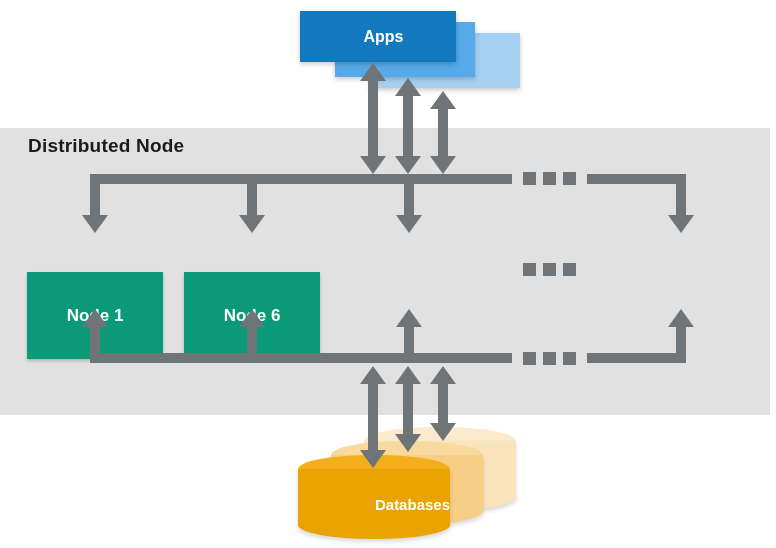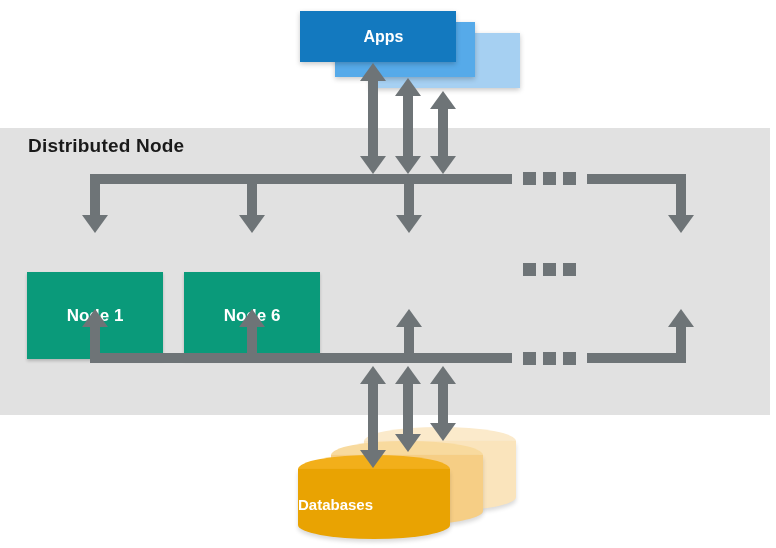--- a/index.html
+++ b/index.html
@@ -48,21 +48,21 @@
     position:absolute;top:252px;width:136px;height:87px;background:var(--node_green);
     display:flex;align-items:center;justify-content:center;color:#fff;
     font-weight:700;font-size:17px;box-shadow:0 2px 3px rgba(0,0,0,.2);margin-top:20px;
   }
   
   .cyl{position:absolute;width:152px;height:84px;}
   .cyl .cap{position:absolute;left:0;top:0;width:152px;height:28px;border-radius:50%;}
   .cyl .body{
     position:absolute;left:0;top:14px;width:152px;height:70px;
     border-radius:0 0 76px 76px / 0 0 14px 14px;
-    display:flex;align-items:center;justify-content:flex-start;
+    display:flex;align-items:center;justify-content:flex-end;
     color:#fff;font-weight:700;font-size:15px;
     box-shadow:0 3px 4px rgba(0,0,0,.15);
   }
   .cyl.back .cap{background:var(--db_back_top);} .cyl.back .body{background:var(--db_back);}
   .cyl.mid .cap{background:var(--db_middle_top);} .cyl.mid .body{background:var(--db_middle);}
   .cyl.front .cap{background:var(--db_front_top);} .cyl.front .body{background:var(--db_front);}
 </style>
 </head>
 <body>
 

